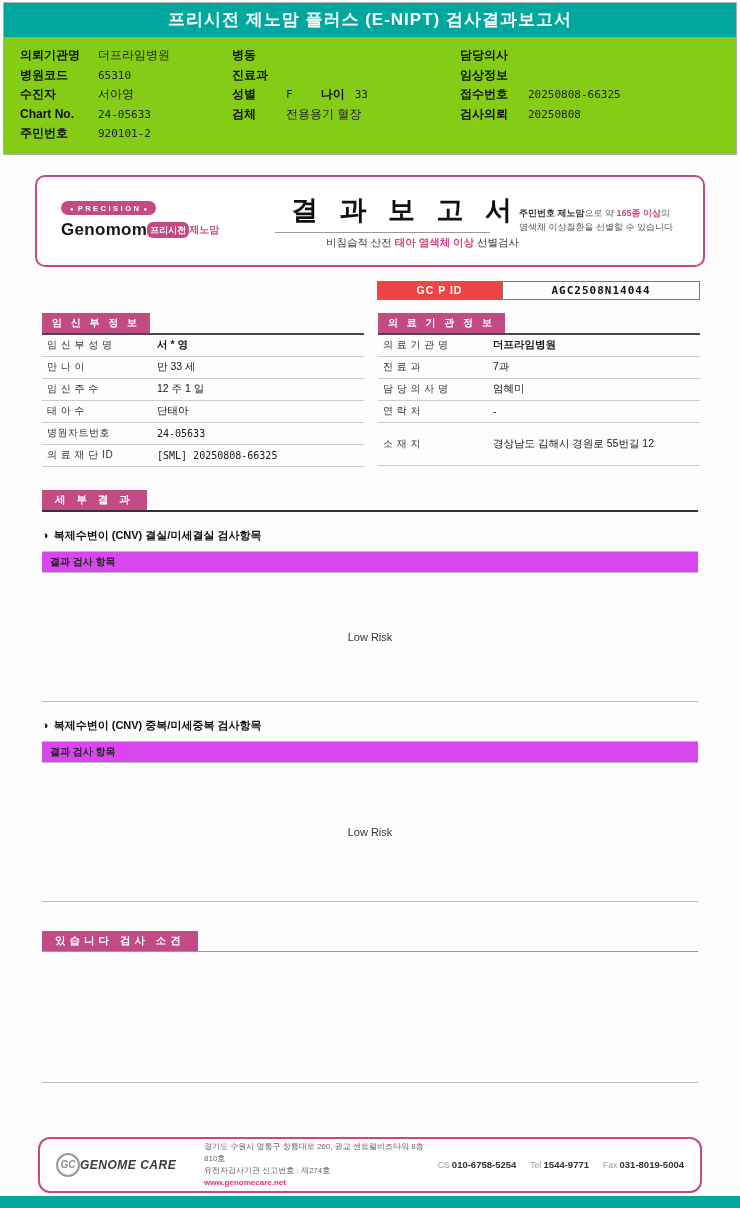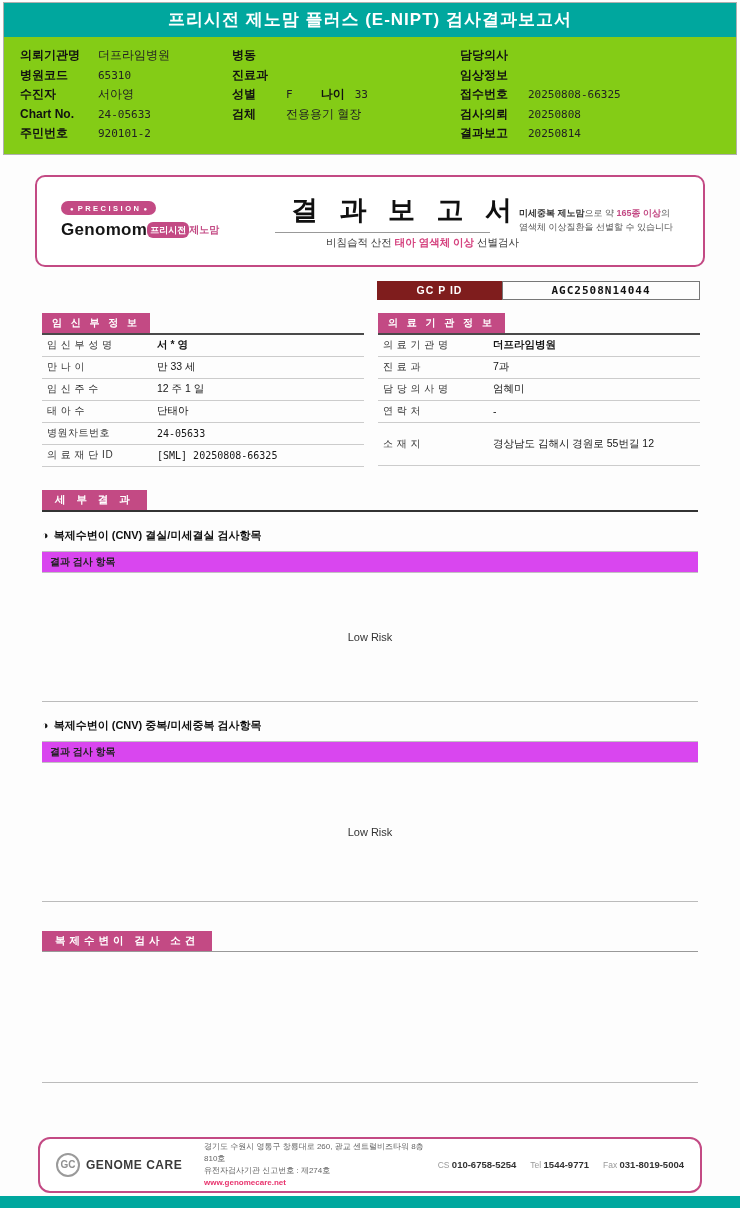--- a/index.html
+++ b/index.html
@@ -44,21 +44,21 @@
   .rdivider { width:215px; border-top:1px solid #999; margin:4px auto 3px; }
   .rsub { font-size:10.5px; color:#3a3a3a; }
   .rsub .hl { color:#D5437F; font-weight:bold; }
   .note-block { width:170px; font-size:9px; color:#555; line-height:1.55; }
   .note-block .nb { font-weight:bold; color:#333; }
   .note-block .nm { color:#C34A84; font-weight:bold; }
 
   
   .gcpid-row { margin:14px 40px 0 0; display:flex; justify-content:flex-end; height:19px; }
   .gcpid-label {
-    width:125px; background:#7f1d1d; color:#fff; font-size:10.5px; font-weight:bold;
+    width:125px; background:#ef4444; color:#fff; font-size:10.5px; font-weight:bold;
     text-align:center; line-height:19px; letter-spacing:1px;
   }
   .gcpid-value {
     width:198px; border:1px solid #777; box-sizing:border-box; text-align:center; line-height:17px;
     font-size:11px; font-weight:bold; font-family:"DejaVu Sans Mono", monospace; letter-spacing:1px; color:#111;
   }
 
   
   .tables { margin:12px 40px 0 42px; display:flex; gap:14px; }
   .info-table { flex:1; }
@@ -87,21 +87,21 @@
     border-bottom:1px solid #bbb; font-size:11px; color:#333;
   }
   .rz1 { height:128px; } .rz2 { height:138px; }
   .empty-zone { margin:0 42px; height:130px; border-bottom:1px solid #bbb; }
 
   
   .footer-box {
     margin:54px 38px 0; height:56px; border:2px solid #C34A84; border-radius:12px;
     display:flex; align-items:center; padding:0 16px; gap:10px; box-sizing:border-box; background:#fff;
   }
-  .logo { display:flex; align-items:center; gap:6px; min-width:138px; }
+  .logo { display:flex; align-items:center; min-width:138px;font-style:italic; }
   .gc-mark {
     font-size:10px; font-weight:bold; color:#8f8f8f; border:2px solid #9a9a9a; border-radius:50%;
     width:24px; height:24px; line-height:20px; text-align:center; box-sizing:border-box;
   }
   .gc-text { font-size:12px; font-weight:bold; color:#3a3a3a; letter-spacing:0.5px; }
   .addr { font-size:8px; color:#666; line-height:1.5; }
   .site { color:#E8336D; font-weight:bold; }
   .contacts { margin-left:auto; display:flex; gap:14px; font-size:8.5px; align-items:center; white-space:nowrap; }
   .cl { color:#999; }
   .cv { color:#333; font-weight:bold; font-size:9.5px; }
@@ -167,24 +167,20 @@
         <span class="plabel">임상정보</span>
         <span class="pvalue"></span>
       </div>
       <div class="prow">
         <span class="plabel">접수번호</span>
         <span class="pvalue mono">20250808-66325</span>
       </div>
       <div class="prow">
         <span class="plabel">검사의뢰</span>
         <span class="pvalue mono">20250808</span>
-      </div>
-      <div class="prow">
-        <span class="plabel">결과보고</span>
-        <span class="pvalue mono">20250814</span>
       </div>
     </div>
   </div>
 </div>
 
 <div class="rheader">
   <div class="logo-block">
     <span class="precision-pill">PRECISION</span>
     <div class="brand-line">
       <span class="brand">Genomom</span>
@@ -194,21 +190,21 @@
   </div>
   <div class="center-block">
     <div class="rtitle">결 과 보 고 서</div>
     <div class="rdivider"></div>
     <div class="rsub">
       <span>비침습적 산전 </span><span class="hl">태아 염색체 이상</span><span> 선별검사</span>
     </div>
   </div>
   <div class="note-block">
     <div>
-      <span class="nb">미세중복 제노맘</span><span>으로 약 </span><span class="nm">165종 이상</span><span>의</span>
+      <span class="nb">주민번호 제노맘</span><span>으로 약 </span><span class="nm">165종 이상</span><span>의</span>
     </div>
     <div>염색체 이상질환을 선별할 수 있습니다</div>
   </div>
 </div>
 
 <div class="gcpid-row">
   <span class="gcpid-label">GC P ID</span>
   <span class="gcpid-value">AGC2508N14044</span>
 </div>
 
@@ -286,21 +282,21 @@
 <div class="item-heading">
   <span class="half-icon">◑</span>
   <span>복제수변이 (CNV) 중복/미세중복 검사항목</span>
 </div>
 <div class="gray-bar">결과 검사 항목</div>
 <div class="result-zone rz2">
   <span>Low Risk</span>
 </div>
 
 <div class="section-badge opinion-badge">
-  <span class="t-chip big">복제수변이 검사 소견</span>
+  <span class="t-chip big">있습니다 검사 소견</span>
 </div>
 <div class="empty-zone"></div>
 
 <div class="footer-box">
   <div class="logo">
     <span class="gc-mark">GC</span>
     <span class="gc-text">GENOME CARE</span>
   </div>
   <div class="addr">
     <div>경기도 수원시 영통구 창룡대로 260, 광교 센트럴비즈타워 8층 810호</div>

